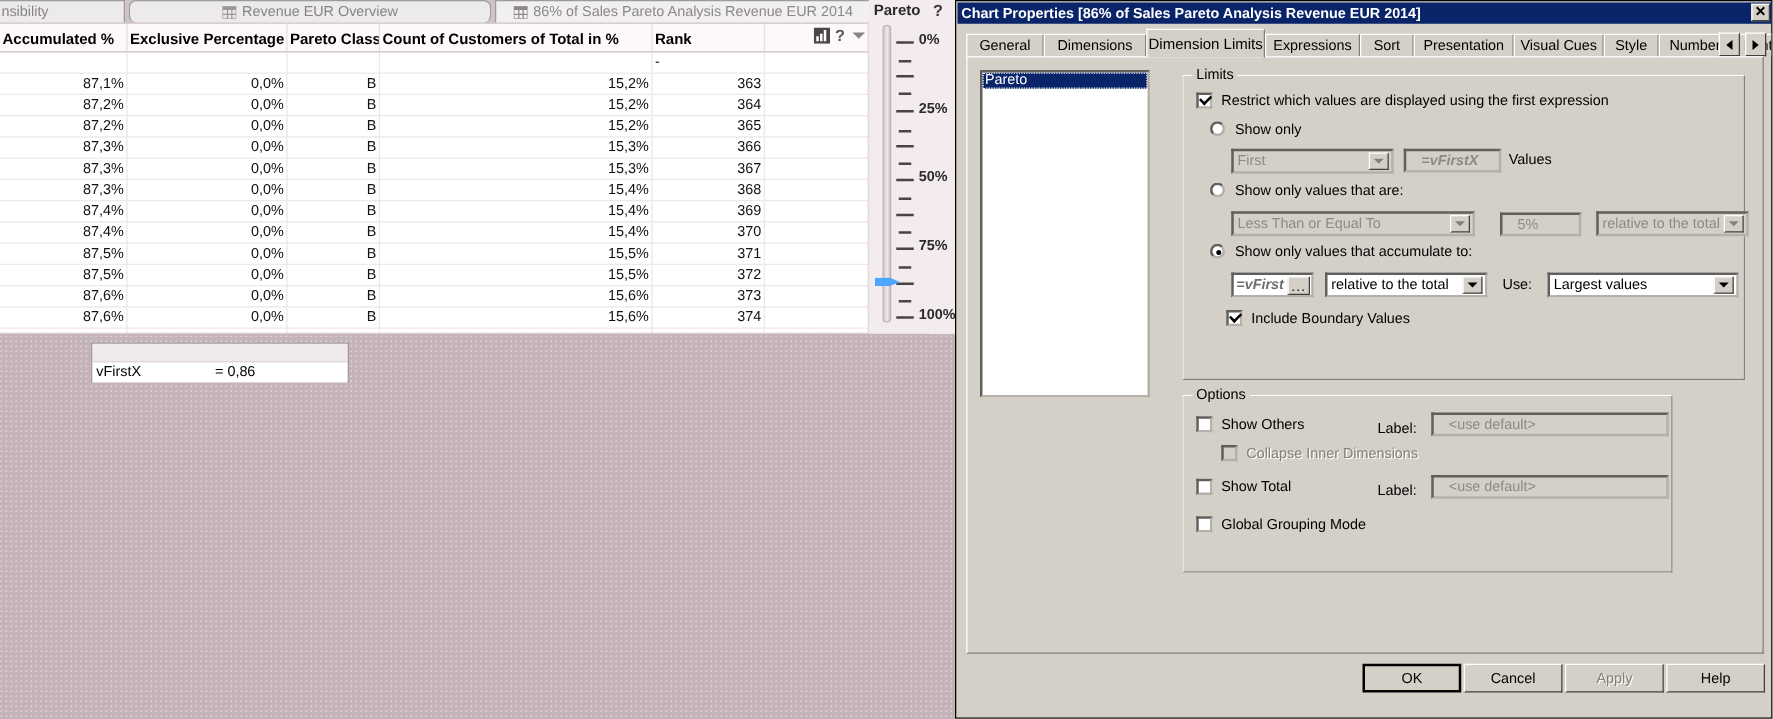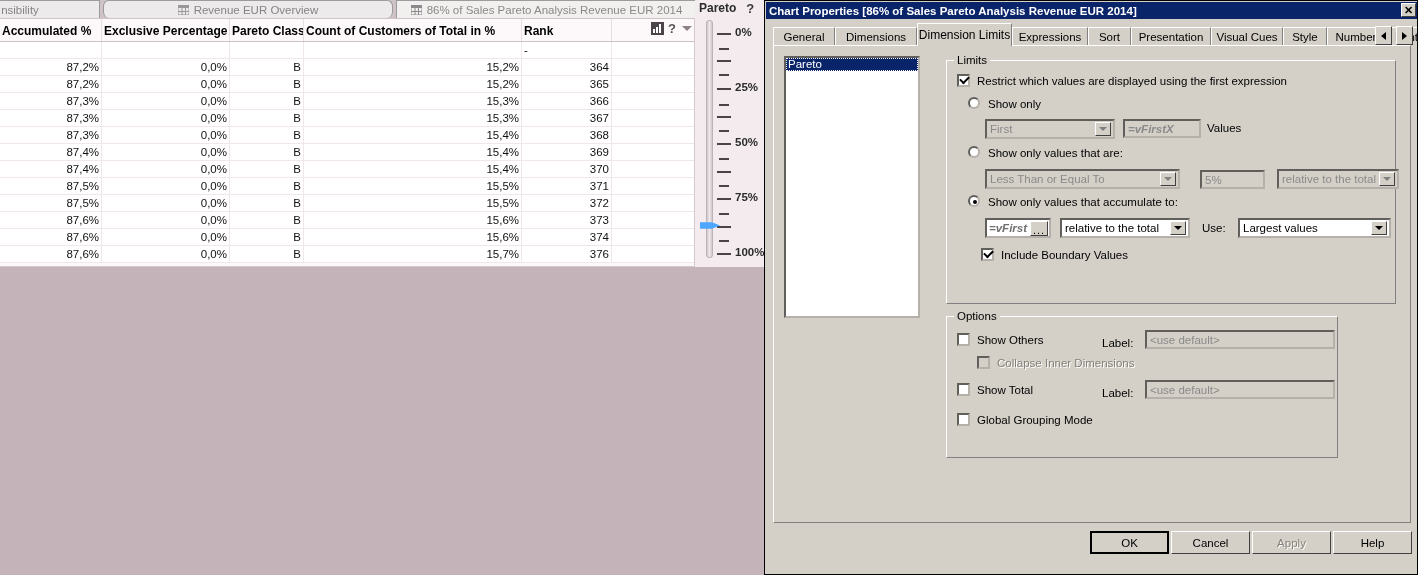--- a/index.html
+++ b/index.html
@@ -253,21 +253,21 @@
     background:#fff;border:2px inset #b5b1aa;box-sizing:border-box;
   }
   .rad .dot{
     position:absolute;left:3px;top:3px;width:4px;height:4px;border-radius:50%;background:#000;
   }
   .lab{position:absolute;font-size:11.5px;color:#000;white-space:nowrap;}
   .lab.dis{color:#848078;text-shadow:1px 1px 0 #fff;}
   .txt{
     position:absolute;height:19px;
     background:#d4d0c8;border:2px inset #b5b1aa;box-sizing:border-box;
-    display:flex;align-items:center;padding-left:3px;
+    display:flex;align-items:center;padding-left:12px;
     font-size:11.5px;color:#8a8a8a;white-space:nowrap;overflow:hidden;
   }
   .combo{
     position:absolute;height:20px;
     background:#d4d0c8;border:2px inset #b5b1aa;box-sizing:border-box;
     display:flex;align-items:center;
     font-size:11.5px;color:#8a8a8a;
   }
   .combo.on{background:#fff;color:#000;}
   .combo .cv{padding-left:3px;flex:1;white-space:nowrap;overflow:hidden;}
@@ -366,20 +366,28 @@
           <th style="width:87px;"></th>
         </tr>
       </thead>
       <tbody>
         <tr>
           <td class="c-blank"></td>
           <td class="c-blank"></td>
           <td class="c-blank"></td>
           <td class="c-blank"></td>
           <td class="c-blank" style="text-align:left;">-</td>
+          <td class="c-blank"></td>
+        </tr>
+        <tr>
+          <td>87,1%</td>
+          <td>0,0%</td>
+          <td class="c-pareto">B</td>
+          <td>15,2%</td>
+          <td>363</td>
           <td class="c-blank"></td>
         </tr>
         <tr>
           <td>87,2%</td>
           <td>0,0%</td>
           <td class="c-pareto">B</td>
           <td>15,2%</td>
           <td>364</td>
           <td class="c-blank"></td>
         </tr>
@@ -514,20 +522,27 @@
     <div class="sl-tick sl-major" style="top:198px;"></div>
     <div class="sl-label" style="top:198px;">75%</div>
     <div class="sl-tick sl-minor" style="top:213px;"></div>
     <div class="sl-tick sl-major" style="top:226px;"></div>
     <div id="slider-thumb" style="top:220px;"></div>
     <div class="sl-tick sl-minor" style="top:240px;"></div>
     <div class="sl-tick sl-major" style="top:253px;"></div>
     <div class="sl-label" style="top:253px;">100%</div>
   </div>
 
+  <div id="var-box">
+    <div class="vb-top"></div>
+    <div class="vb-row">
+      <span id="var-name">vFirstX</span>
+      <span>= 0,86</span>
+    </div>
+  </div>
 </div>
 
 <div id="dialog">
 
   <div id="dlg-title">
     <span id="dlg-title-text">Chart Properties [86% of Sales Pareto Analysis Revenue EUR 2014]</span>
     <div id="dlg-close">✕</div>
   </div>
 
   <div id="tabstrip">

